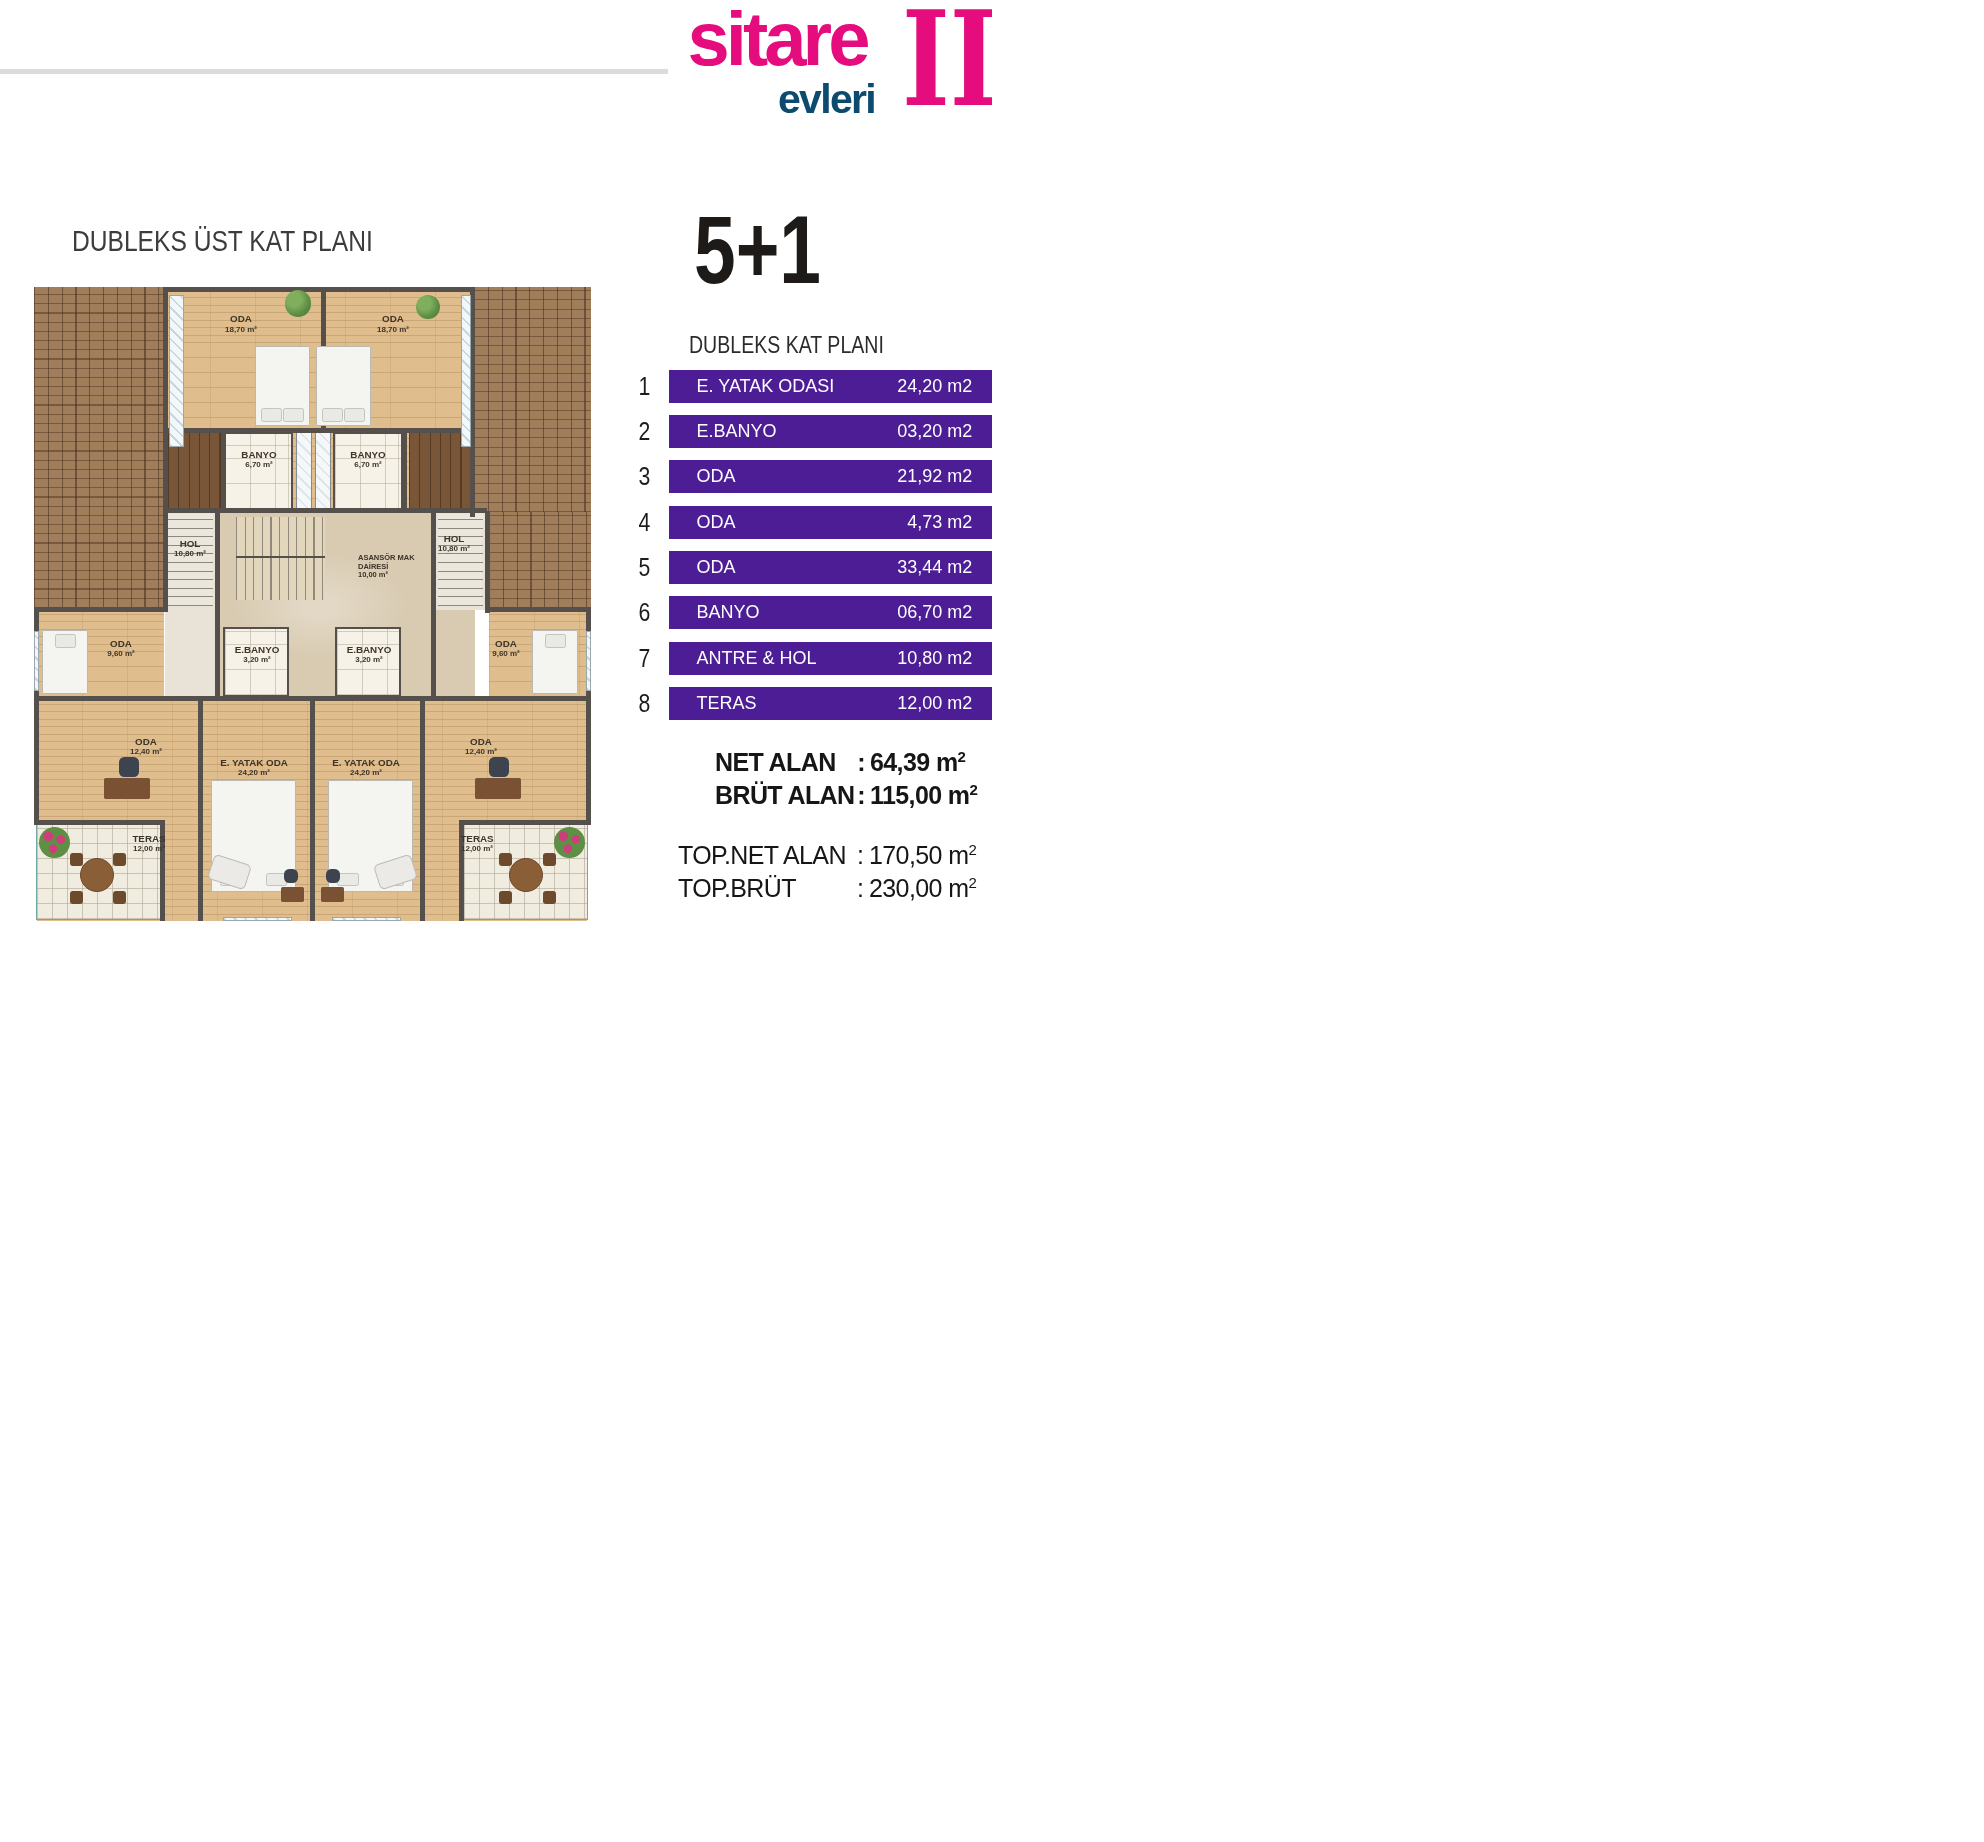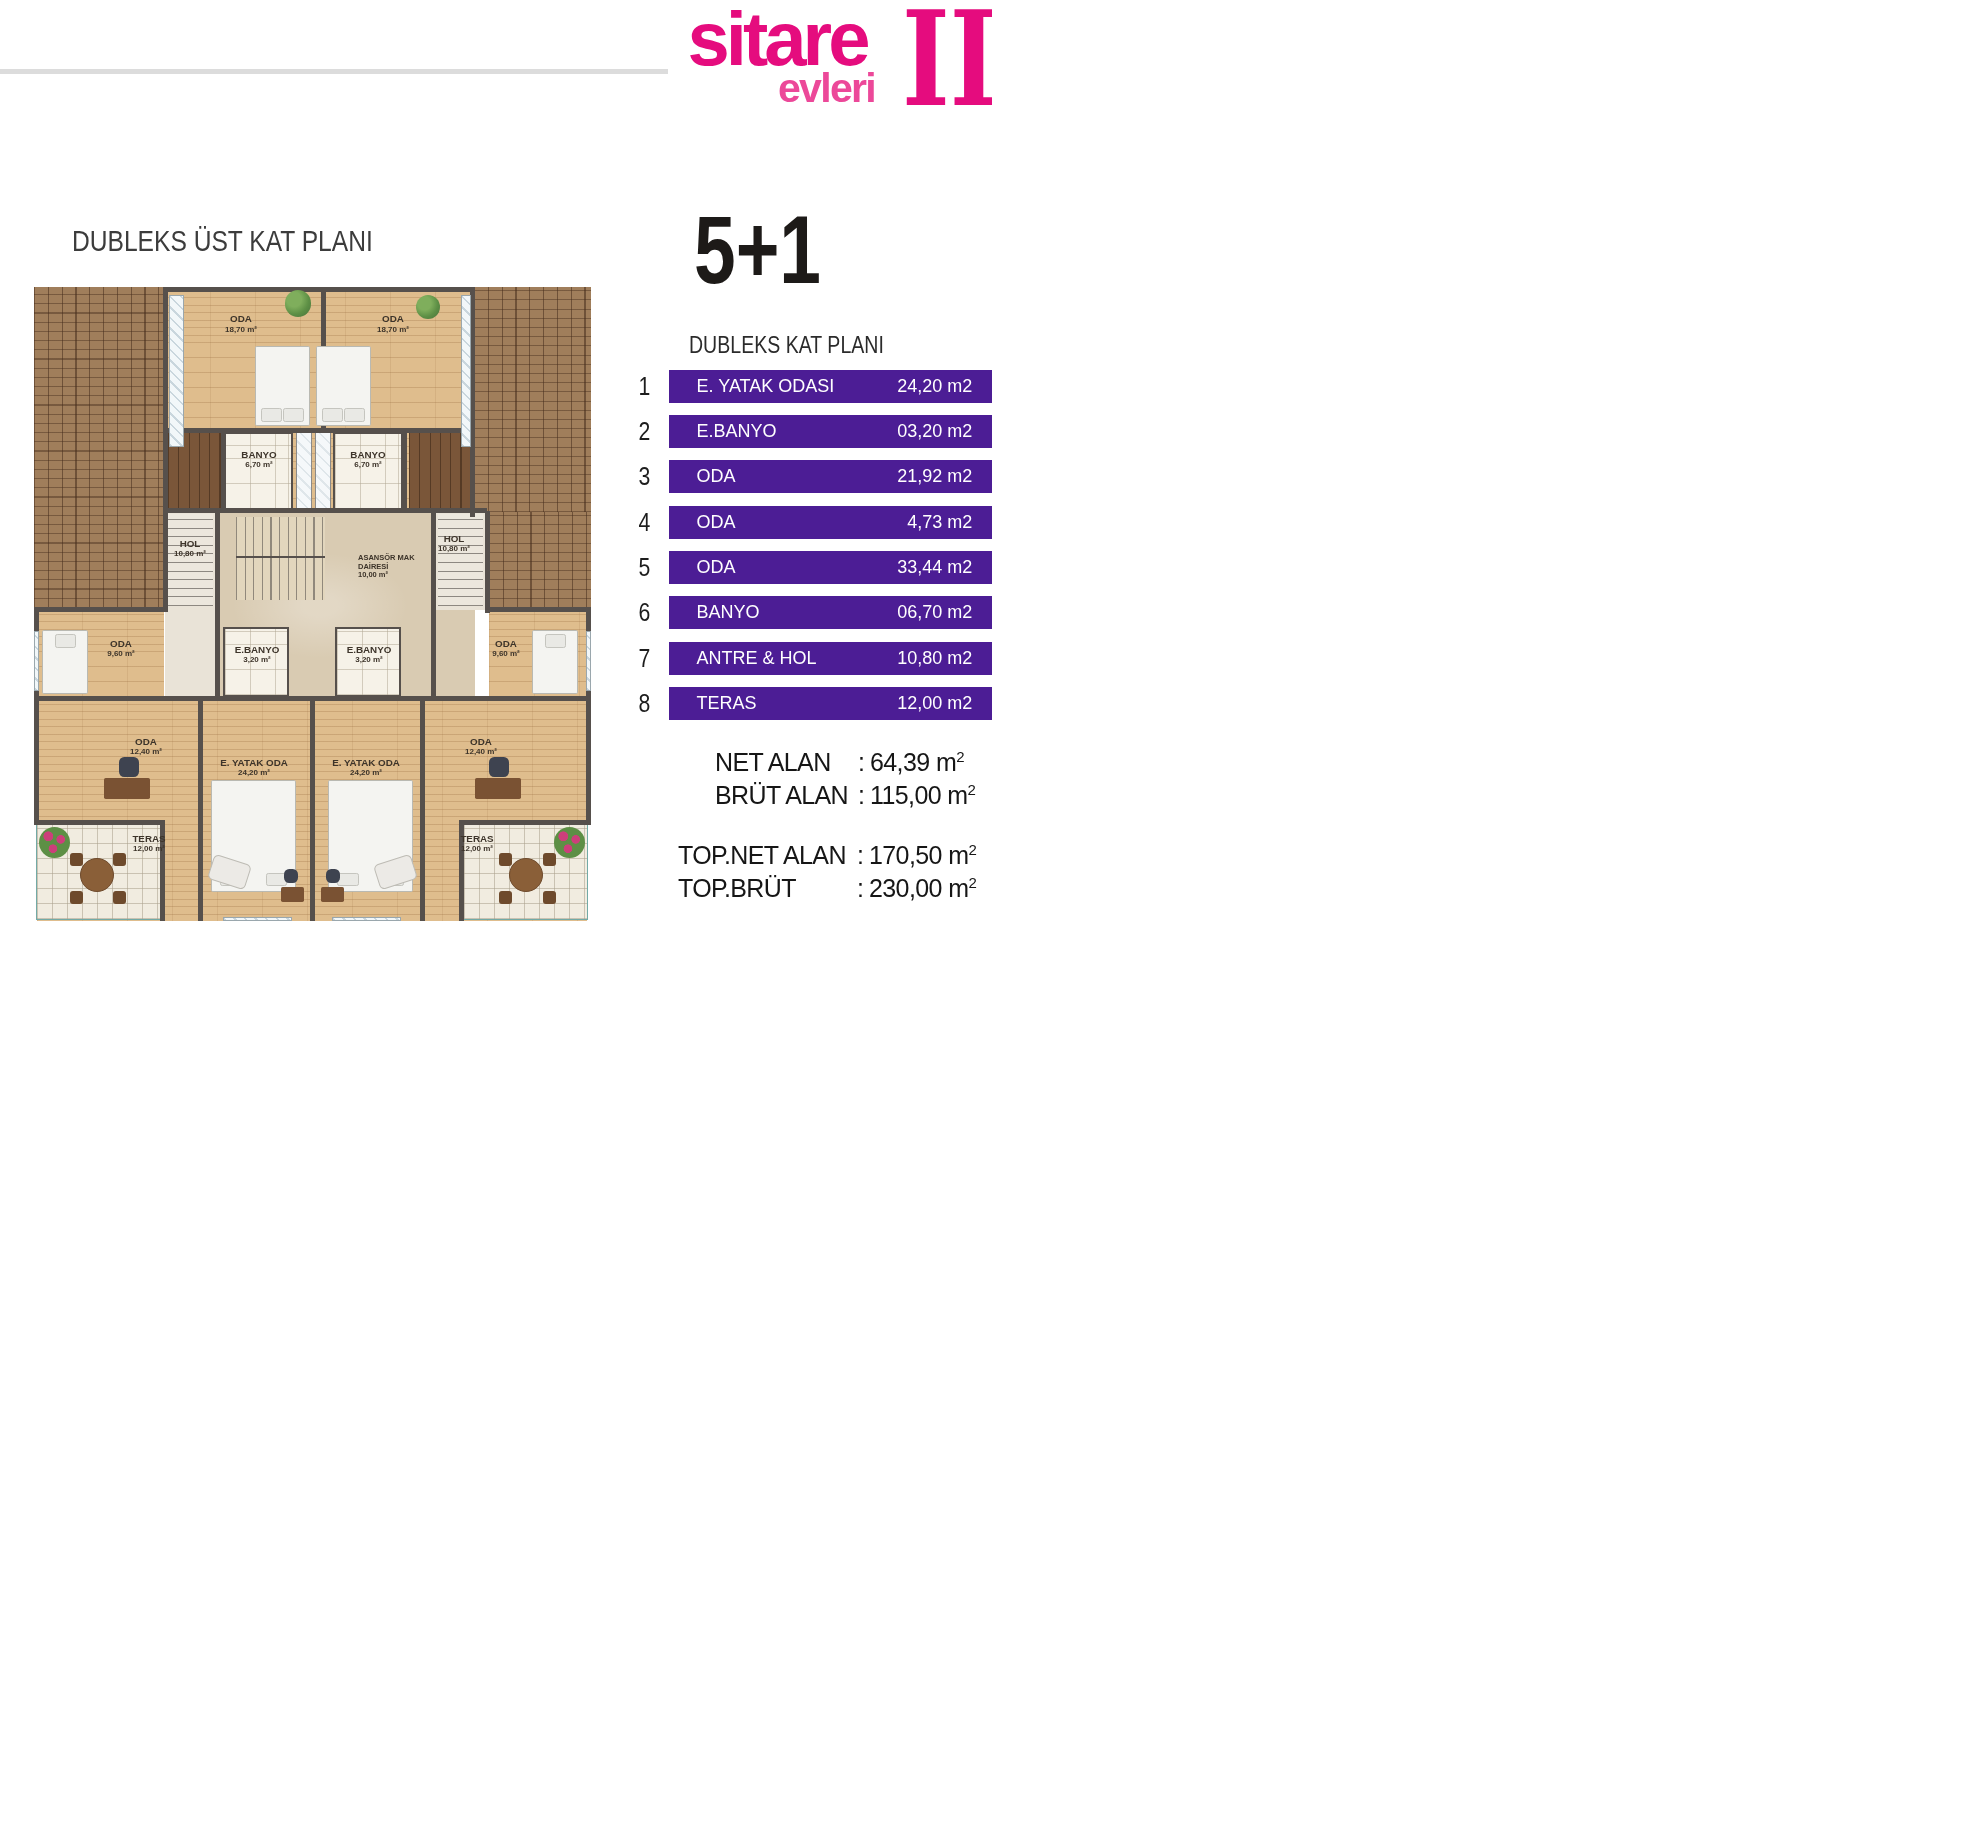--- a/index.html
+++ b/index.html
@@ -2,41 +2,41 @@
 <html style="font-size:9.2px"><head>
 <meta charset="utf-8">
 <style>
   html,body{margin:0;padding:0;background:#ffffff;font-family:"Liberation Sans",sans-serif;}
   .page{position:relative;width:992px;height:921px;background:#ffffff;overflow:hidden;}
 
   
   .divider{position:absolute;left:0;top:69px;width:668px;height:4.6px;background:#dcdcdc;}
   .logo{position:absolute;left:683px;top:0;width:309px;height:138px;}
   .logo-sitare{position:absolute;left:4.6px;top:1.1px;font-size:76px;line-height:1;font-weight:bold;letter-spacing:-4px;color:#e50c7e;}
-  .logo-evleri{position:absolute;left:95px;top:68px;font-size:41px;line-height:1;font-weight:bold;letter-spacing:-1.7px;color:#ec4899;}
+  .logo-evleri{position:absolute;left:95px;top:79px;font-size:41px;line-height:1;font-weight:bold;letter-spacing:-1.7px;color:#0c4a6e;}
   .logo-ii{position:absolute;left:219px;top:-5.7px;font-family:"DejaVu Serif",serif;font-size:131px;line-height:1;font-weight:bold;color:#e50c7e;transform:scaleX(.78);transform-origin:left top;}
   .plan-title{position:absolute;left:72px;top:224px;font-size:30px;color:#3c3c3c;white-space:nowrap;transform:scaleX(.82);transform-origin:left top;}
   .unit-type{position:absolute;left:660px;top:200px;width:195px;text-align:center;font-size:96px;line-height:1.05;font-weight:bold;color:#1d1a18;transform:scaleX(.78);transform-origin:center top;}
   .unit-subtitle{position:absolute;left:689px;top:332px;font-size:23px;color:#2b2b2b;white-space:nowrap;transform:scaleX(.85);transform-origin:left top;}
 
   
   .arow{position:absolute;left:620px;width:373px;height:33px;display:flex;align-items:center;}
   .arow-no{width:49px;text-align:center;font-size:25px;color:#1d1d1d;transform:scaleX(.85);}
   .arow-bar{flex:1;height:33px;background:#4c1d95;display:flex;align-items:center;color:#ffffff;}
   .arow-label{flex:1;padding-left:27.6px;font-size:18px;white-space:nowrap;}
   .arow-area{padding-right:20.7px;font-size:18px;white-space:nowrap;}
 
   
   .sum{position:absolute;color:#161616;}
   .sline{display:flex;height:33px;align-items:center;}
   .sl-label{font-size:25px;letter-spacing:-0.6px;white-space:nowrap;}
   .sl-colon{text-align:center;font-size:25px;}
   .sl-value{font-size:25px;letter-spacing:-0.6px;white-space:nowrap;}
   .sl-value sup{font-size:15px;}
-  .sum1{left:715px;top:746px;}
+  .sum1{left:715px;top:746px;font-weight:bold;}
   .sum1 .sl-label{width:138px;}
   .sum1 .sl-colon{width:17px;}
   .sum2{left:678px;top:839px;}
   .sum2 .sl-label{width:174px;}
   .sum2 .sl-colon{width:17px;}
 
   
   .plan{position:absolute;left:34px;top:287px;width:557px;height:634px;}
   .plan > div{position:absolute;}
   .wood{background:#dfbd8d;background-image:repeating-linear-gradient(0deg,rgba(150,105,60,.28) 0 0.6px,transparent 0.6px 7.5px),repeating-linear-gradient(90deg,rgba(150,105,60,.15) 0 0.6px,transparent 0.6px 45px);}

